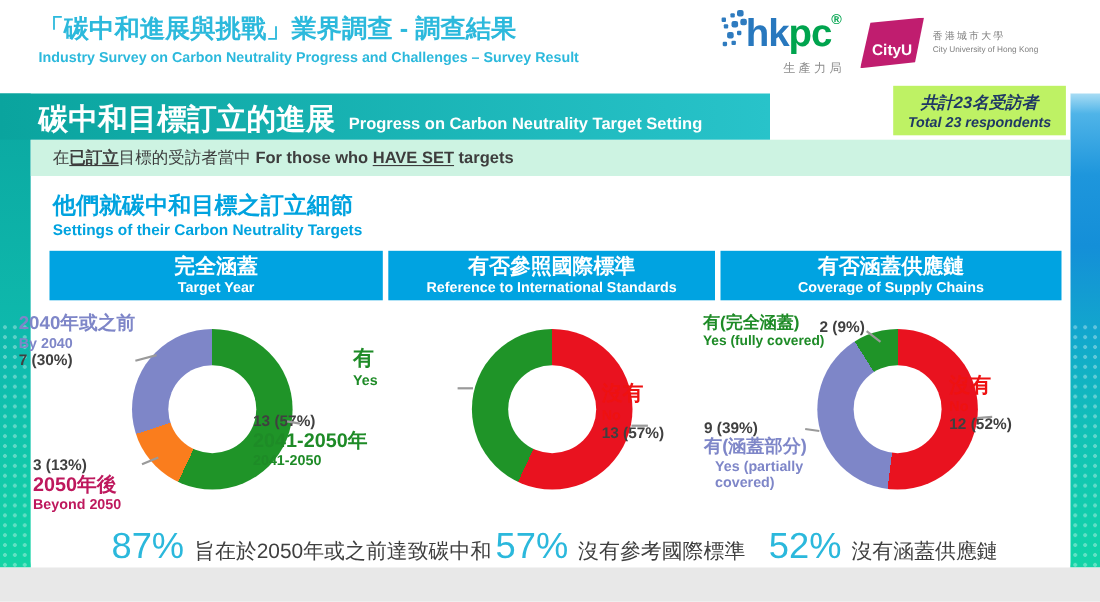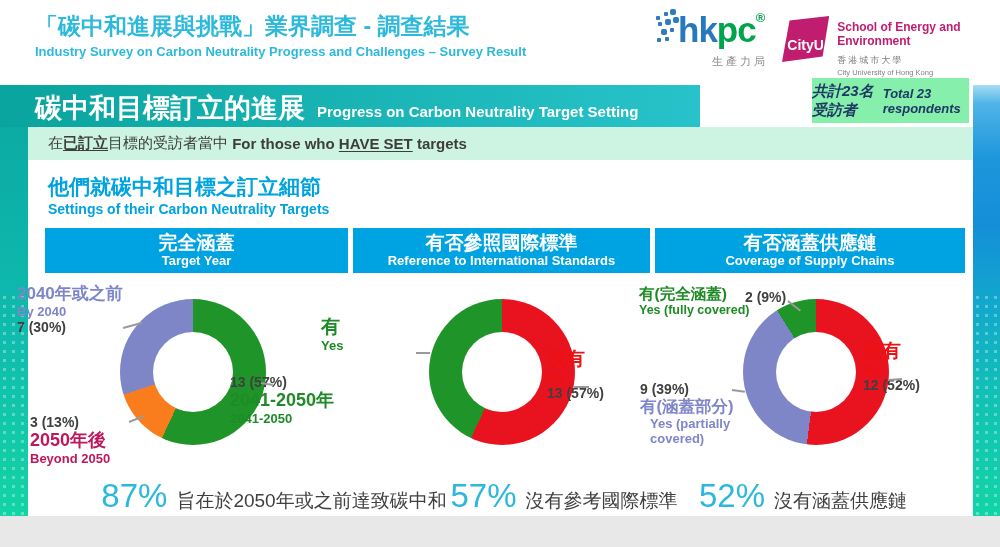--- a/index.html
+++ b/index.html
@@ -40,22 +40,22 @@
   .cityu-school { font-size:12px; font-weight:600; color:#c01d6f; }
   .cityu-zh { font-size:9px; color:#808080; margin-top:6px; letter-spacing:2px; }
   .cityu-en { font-size:7.5px; color:#808080; margin-top:1px; }
 
   
   .banner { position:absolute; left:0; top:85px; width:700px; height:42px; z-index:3;
     background:linear-gradient(90deg,#0aa49e,#28c3ca);
     display:flex; align-items:baseline; padding:6px 0 0 35px; }
   .banner-zh { font-size:27px; font-weight:bold; color:#fff; line-height:34px; }
   .banner-en { font-size:15px; font-weight:bold; color:#fff; margin-left:12px; }
-  .respondents { position:absolute; left:812px; top:78px; width:157px; height:45px; background:#86efac; z-index:3;
-    display:flex; align-items:center; justify-content:center; color:#1f3864; font-style:italic; }
+  .respondents { position:absolute; left:812px; top:78px; width:157px; height:45px; background:#bef264; z-index:3;
+    display:flex; flex-direction:column; align-items:center; justify-content:center; color:#1f3864; font-style:italic; }
   .respondents .r-zh { font-size:15px; font-weight:bold; }
   .respondents .r-en { font-size:13px; font-weight:bold; }
 
   
   .card { position:absolute; left:28px; top:85px; width:945px; height:448px; background:#fff;
     border-radius:0 0 22px 22px; z-index:1; }
 
   .filterbar { position:absolute; left:0; top:42px; width:945px; height:33px; background:#cdf3e2;
     display:flex; align-items:center; padding-left:20px; font-size:15px; color:#3d3d3d; }
   .filterbar .en { font-weight:600; }
@@ -110,21 +110,20 @@
     <div class="hkpc-dots"></div>
     <div class="hkpc-word"><span class="hk">hk</span><span class="pc">pc</span><span class="reg">®</span></div>
     <div class="hkpc-sub">生產力局</div>
   </div>
 
   <div class="cityu">
     <div class="cityu-mark">
         <span>CityU</span>
       </div>
     <div class="cityu-text">
-      <div class="cityu-school">School of Energy and Environment</div>
       <div class="cityu-zh">香港城市大學</div>
       <div class="cityu-en">City University of Hong Kong</div>
     </div>
   </div>
 
   <div class="banner">
     <span class="banner-zh">碳中和目標訂立的進展</span>
     <span class="banner-en">Progress on Carbon Neutrality Target Setting</span>
   </div>
   <div class="respondents">

